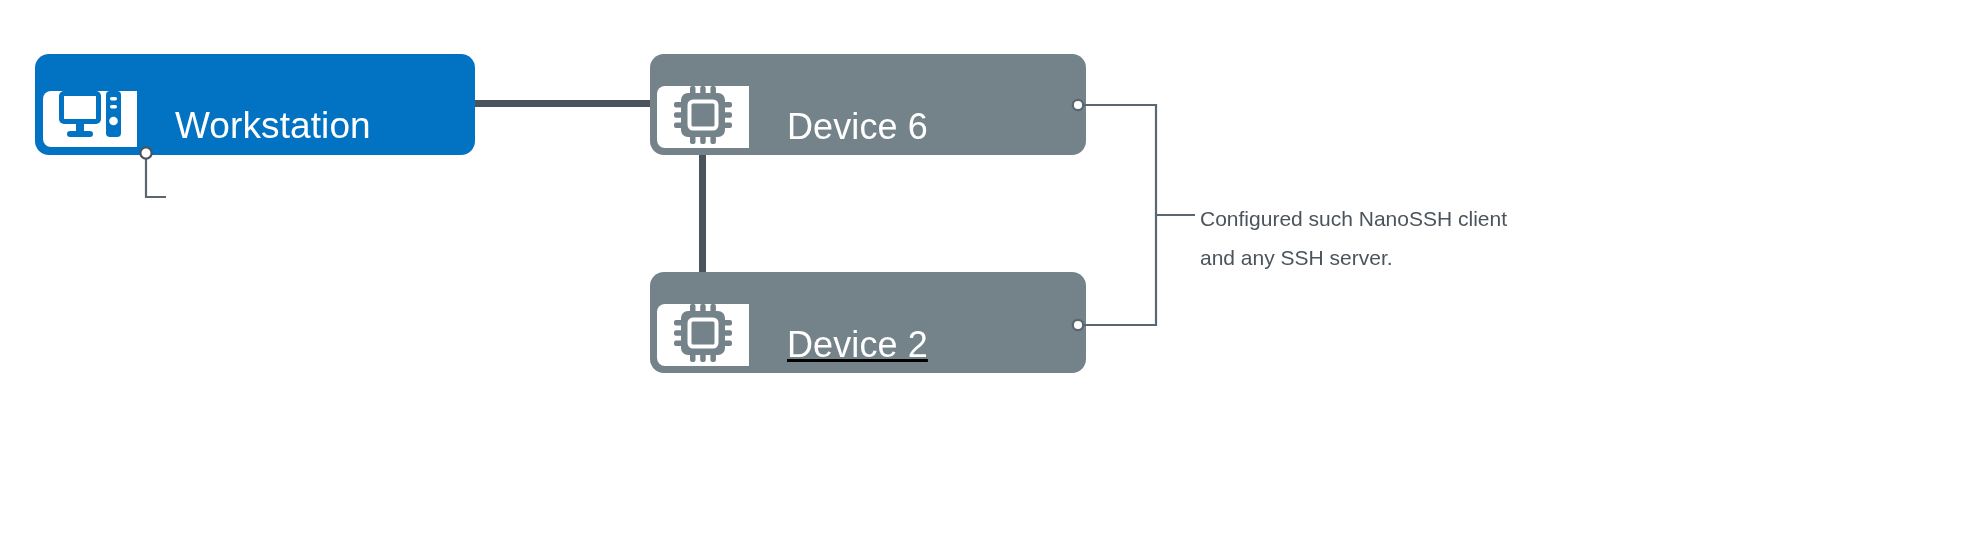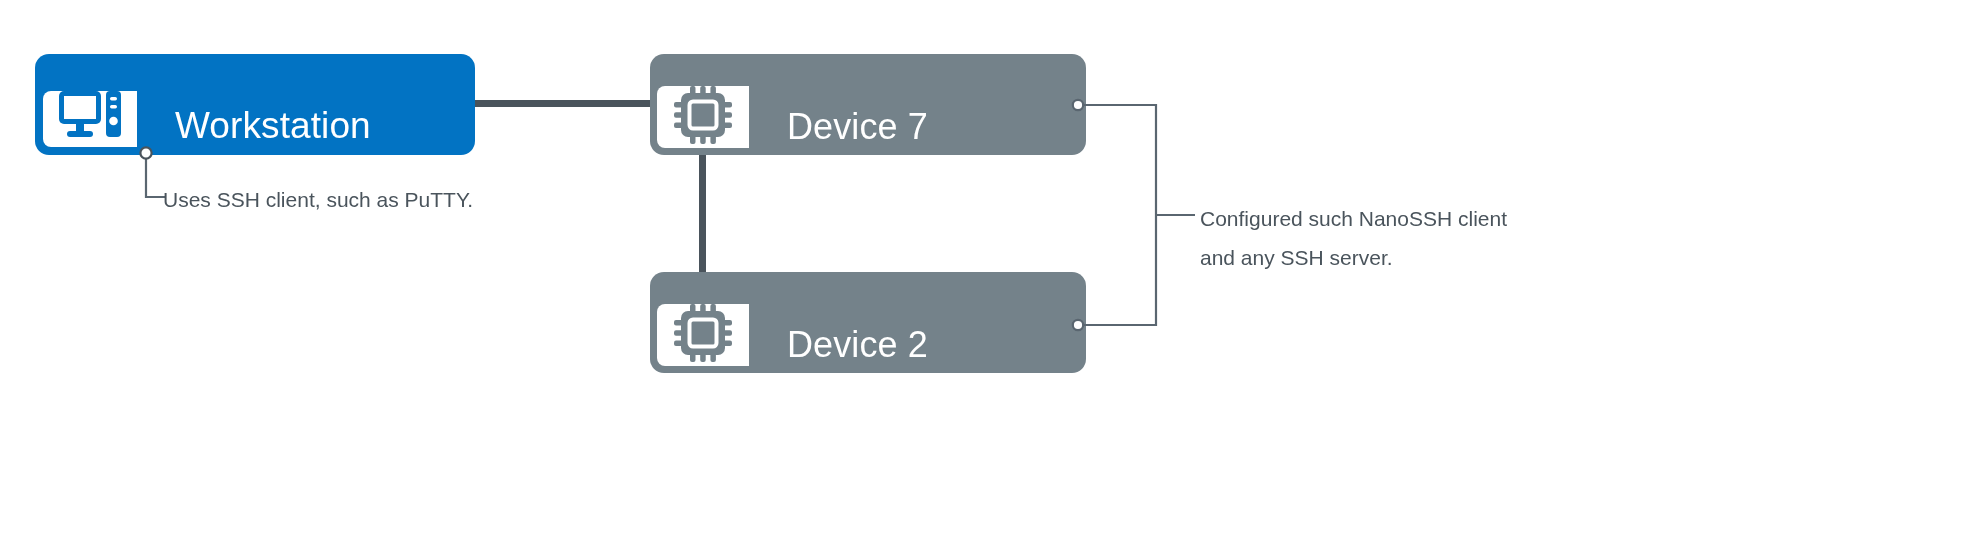--- a/index.html
+++ b/index.html
@@ -80,21 +80,21 @@
     width: 92px;
     border-radius: 8px 0 0 8px;
   }
   .node-device .label-cell {
     padding-left: 38px;
   }
   .node-device .label-text {
     font-size: 36px;
   }
   #node-device1 { left: 650px; top: 54px; }
-  #node-device2 { left: 650px; top: 272px; }
+  #node-device2 { left: 650px; top: 272px; text-decoration: underline; }
 
   
   .conn {
     position: absolute;
     background: #4a545c;
   }
   
   #conn-ws-d1 {
     left: 470px;
     top: 100px;
@@ -194,21 +194,21 @@
             <rect x="49" y="16" width="9" height="5.5" rx="2" ry="2"></rect>
             <rect x="49" y="26.2" width="9" height="5.5" rx="2" ry="2"></rect>
             <rect x="49" y="36.4" width="9" height="5.5" rx="2" ry="2"></rect>
             <rect x="7" y="7" width="44" height="44" rx="7" ry="7"></rect>
           </g>
           <rect x="15.5" y="15.5" width="27" height="27" rx="3.5" ry="3.5" fill="none" stroke="#ffffff" stroke-width="4"></rect>
         </svg>
       </span>
     </div>
     <div class="label-cell">
-      <span class="label-text">Device 7</span>
+      <span class="label-text">Device 6</span>
     </div>
   </div>
 
   <div class="node node-device" id="node-device2">
     <div class="icon-cell">
       <span>
         <svg width="58" height="58" viewBox="0 0 58 58" aria-hidden="true">
           <g fill="#74828a">
             <rect x="16" y="0" width="5.5" height="9" rx="2" ry="2"></rect>
             <rect x="26.2" y="0" width="5.5" height="9" rx="2" ry="2"></rect>
@@ -232,21 +232,20 @@
       <span class="label-text">Device 2</span>
     </div>
   </div>
 
   <div id="callout-left">
     <svg width="460" height="70" viewBox="0 0 460 70" aria-hidden="true">
       <path d="M 26 12 L 26 52 L 46 52" fill="none" stroke="#5a6670" stroke-width="2.2"></path>
       <circle cx="26" cy="8" r="5.6" fill="#ffffff" stroke="#4a545c" stroke-width="2.2"></circle>
     </svg>
   </div>
-  <div class="callout-text" id="callout-left-text">Uses SSH client, such as PuTTY.</div>
 
   <div id="callout-right">
     <svg width="140" height="250" viewBox="0 0 140 250" aria-hidden="true">
       <path d="M 12 15 L 86 15 L 86 235 L 12 235" fill="none" stroke="#5a6670" stroke-width="2.2"></path>
       <path d="M 86 125 L 125 125" fill="none" stroke="#5a6670" stroke-width="2.2"></path>
       <circle cx="8" cy="15" r="5.2" fill="#ffffff" stroke="#5a6670" stroke-width="2.2"></circle>
       <circle cx="8" cy="235" r="5.2" fill="#ffffff" stroke="#5a6670" stroke-width="2.2"></circle>
     </svg>
   </div>
   <div class="callout-text" id="callout-right-text">

